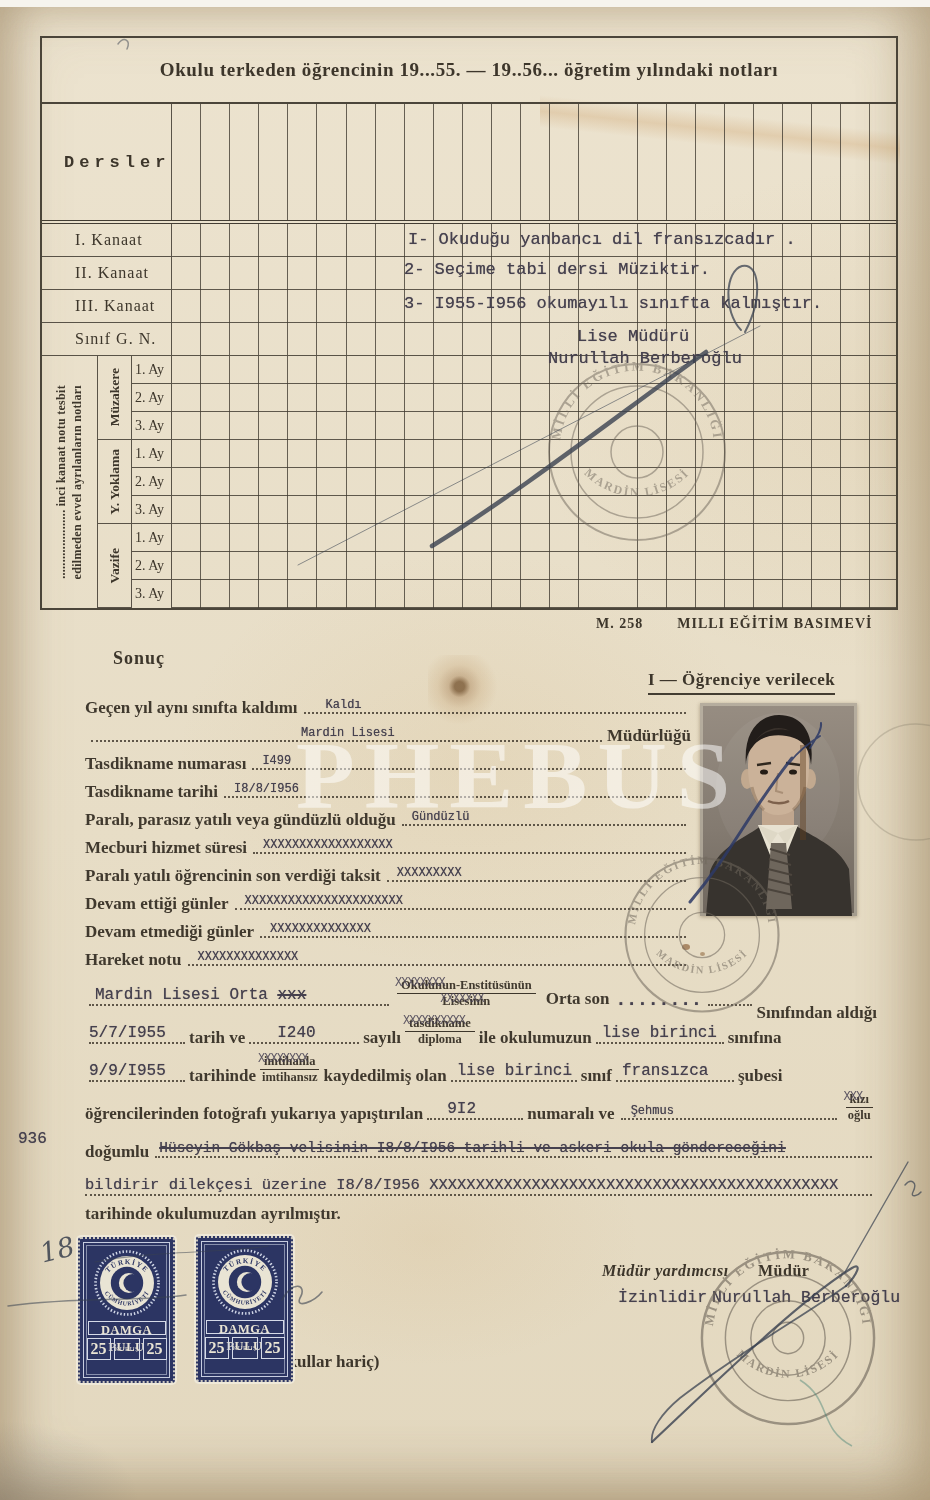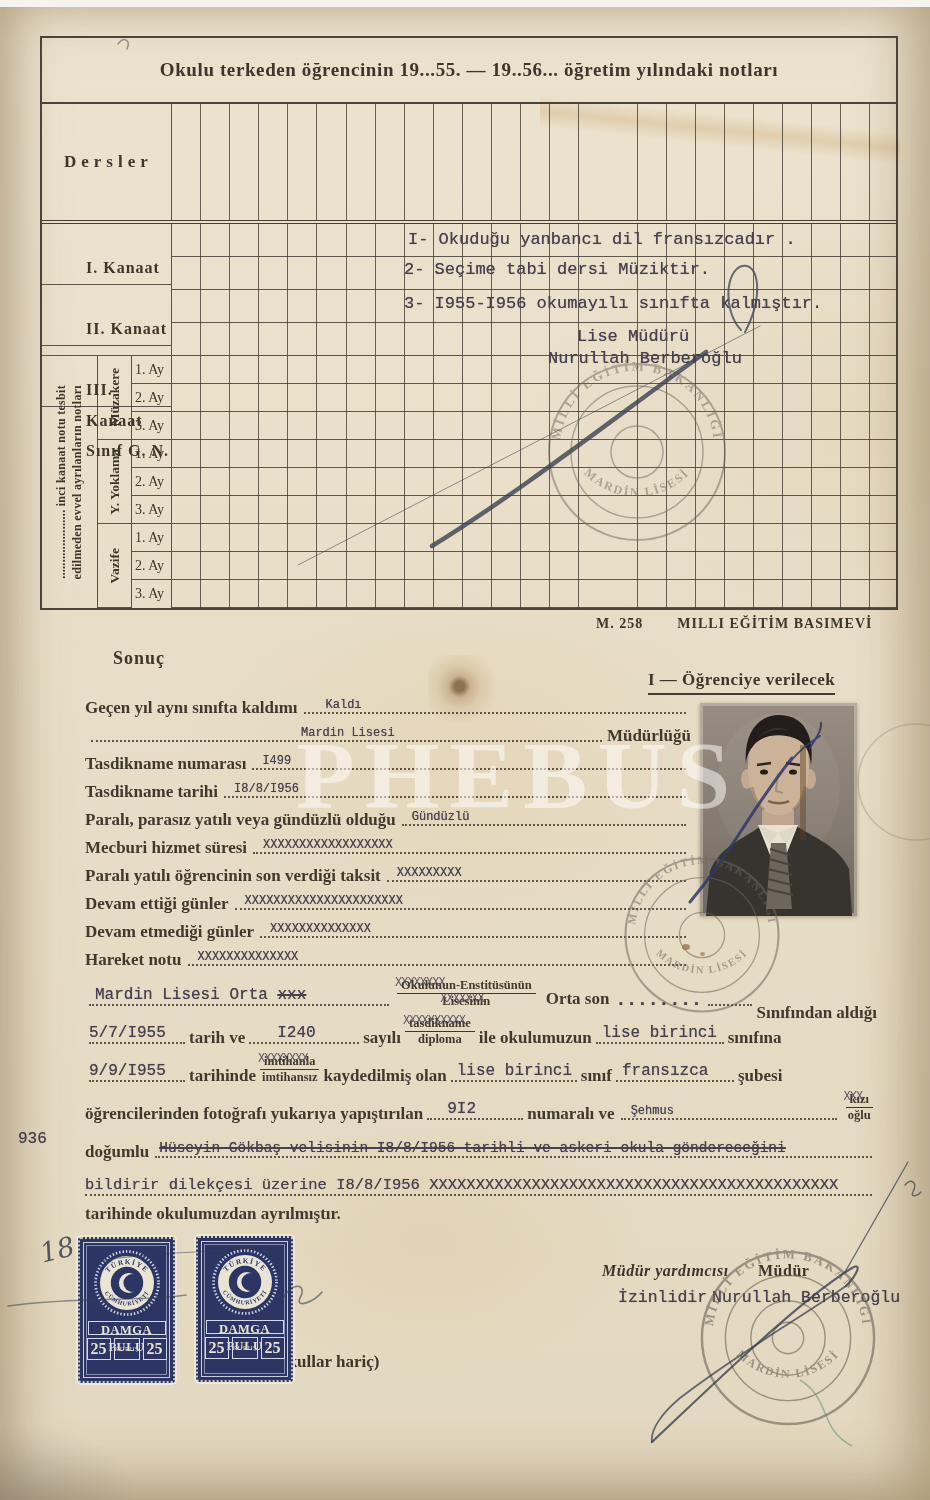--- a/index.html
+++ b/index.html
@@ -22,27 +22,27 @@
 
   
   #grades-table{position:absolute; left:40px; top:36px; width:858px; border:2px solid rgba(58,52,42,.9); z-index:5; background:transparent;}
   .t-title{height:66px; border-bottom:2px solid rgba(58,52,42,.9); display:flex; align-items:center; justify-content:center;}
   .t-title span{font-weight:bold; font-size:19px; letter-spacing:.6px;}
   .t-row{display:flex;}
   .t-label{width:130px; border-right:1px solid rgba(64,58,48,.85); flex:none;}
   .t-cells{flex:1;
     background:
       repeating-linear-gradient(90deg, transparent 0 28.1px, rgba(64,58,48,.78) 28.1px 29.1px);}
-  #row-dersler{height:120px; border-bottom:4px double rgba(58,52,42,.95);}
+  #row-dersler{height:120px; border-bottom:4px double rgba(58,52,42,.95);font-family:Liberation Mono, monospace;}
   #row-dersler .t-label{display:flex; align-items:center; padding-left:22px;
     font-weight:bold; font-size:17px; letter-spacing:5px;}
   #kanaat-block{position:relative; height:132px; border-bottom:1px solid rgba(64,58,48,.85); display:flex;}
   #kanaat-labels{width:130px; border-right:1px solid rgba(64,58,48,.85); flex:none;}
-  .kanaat-cell{height:33px; border-bottom:1px solid rgba(64,58,48,.85); padding-left:44px;
-    font-weight:bold; font-size:16px; letter-spacing:1px; line-height:31px;margin-top:28px;}
+  .kanaat-cell{height:33px; border-bottom:1px solid rgba(64,58,48,.85); padding-left:33px;
+    font-weight:normal; font-size:16px; letter-spacing:1px; line-height:31px;}
   .kanaat-cell:last-child{border-bottom:none;}
   #kanaat-cells{flex:1;
     background:
       repeating-linear-gradient(90deg, transparent 0 28.1px, rgba(64,58,48,.78) 28.1px 29.1px),
       repeating-linear-gradient(180deg, transparent 0 32px, rgba(64,58,48,.82) 32px 33px);}
   #ay-block{position:relative; height:252px;}
   #ay-cells{position:absolute; left:130px; right:0; top:0; bottom:0;
     background:
       repeating-linear-gradient(90deg, transparent 0 28.1px, rgba(64,58,48,.78) 28.1px 29.1px),
       repeating-linear-gradient(180deg, transparent 0 27px, rgba(64,58,48,.82) 27px 28px);}

